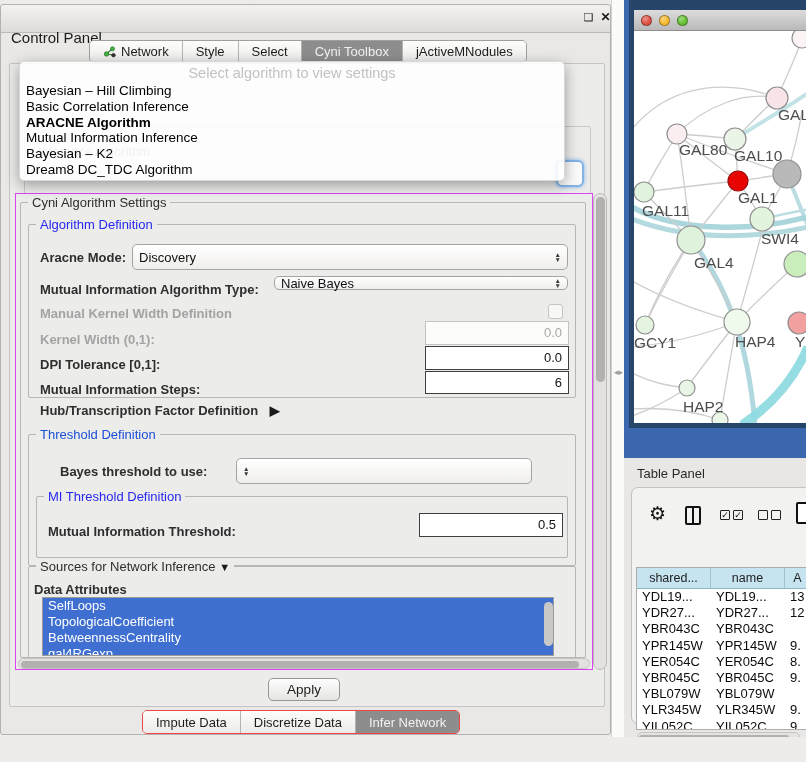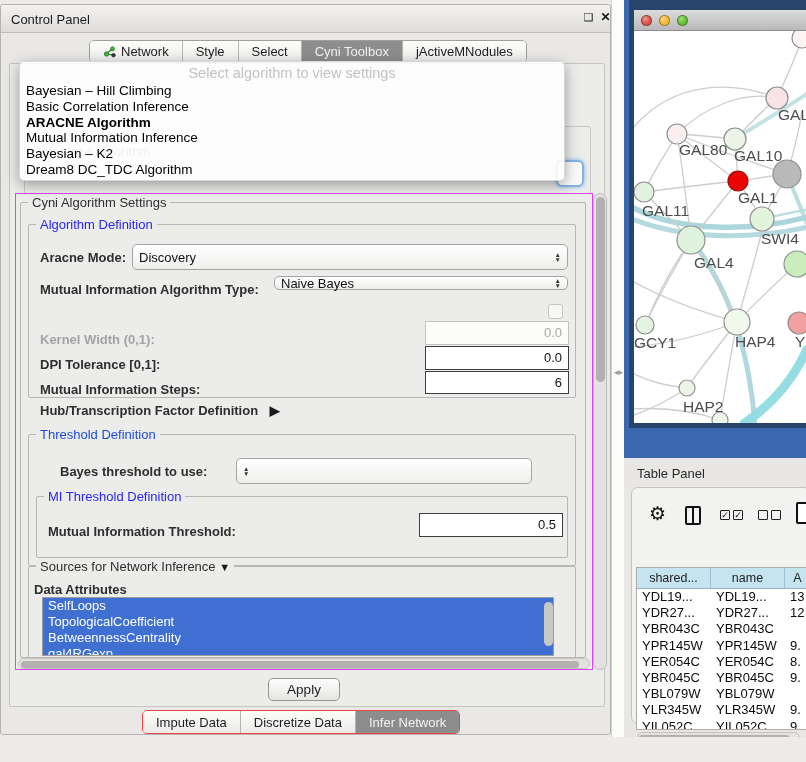--- a/index.html
+++ b/index.html
@@ -5,21 +5,21 @@
   * { margin:0; padding:0; box-sizing:border-box; }
   html,body { width:806px; height:762px; overflow:hidden; background:#edecea;
     font-family:"Liberation Sans", sans-serif; font-size:13px; color:#222; }
   .abs { position:absolute; }
   
   #control-panel { left:0; top:4px; width:611px; height:731px; background:#e9e8e6;
     border:1px solid #b3b2b0; border-radius:3px; }
   #cp-titlebar { left:0; top:0; width:100%; height:28px;
     background:linear-gradient(#f3f2f0,#dddcda); border-bottom:1px solid #bcbbb9;
     border-radius:3px 3px 0 0; }
-  #cp-title { left:10px; top:7px; font-size:13px; color:#1c1c1c; }
+  #cp-title { left:10px; top:24px; font-size:15px; color:#1c1c1c; }
   .winbtn { top:5px; width:15px; height:15px; text-align:center; line-height:15px;
     font-size:12px; color:#1a1a1a; cursor:default; }
   #float-btn { left:580px; font-size:11px; }
   #close-btn { left:597px; font-weight:bold; }
   
   #top-tabbar { left:88px; top:35px; height:23px; display:flex;
     border:1px solid #9f9f9d; border-radius:5px; overflow:hidden; background:#f2f1ef; }
   .tab { display:flex; align-items:center; gap:5px; padding:0 13px; font-size:13px;
     color:#1d1d1d; background:linear-gradient(#fdfdfc,#ecebe9); border-right:1px solid #b5b4b2; }
   .tab:last-child { border-right:none; }
@@ -182,20 +182,21 @@
 
     <div class="lbl" style="left:24px;top:88px;">Mutual Information Algorithm Type:</div>
     <div class="combo" style="left:258px;top:82px;width:294px;height:14px;">
       <span class="val">Naive Bayes</span>
       <span class="arrows">
           <span>▲</span>
           <span>▼</span>
         </span>
     </div>
 
+    <div class="lbl dis" style="left:24px;top:112px;">Manual Kernel Width Definition</div>
     <div class="checkbox" style="left:532px;top:110px;"></div>
 
     <div class="lbl dis" style="left:24px;top:138px;">Kernel Width (0,1):</div>
     <div class="num-input dis" style="left:409px;top:127px;width:144px;height:24px;">0.0</div>
 
     <div class="lbl" style="left:24px;top:163px;">DPI Tolerance [0,1]:</div>
     <div class="num-input dark" style="left:409px;top:152px;width:144px;height:24px;">0.0</div>
 
     <div class="lbl" style="left:24px;top:188px;">Mutual Information Steps:</div>
     <div class="num-input dark" style="left:409px;top:177px;width:144px;height:23px;">6</div>

